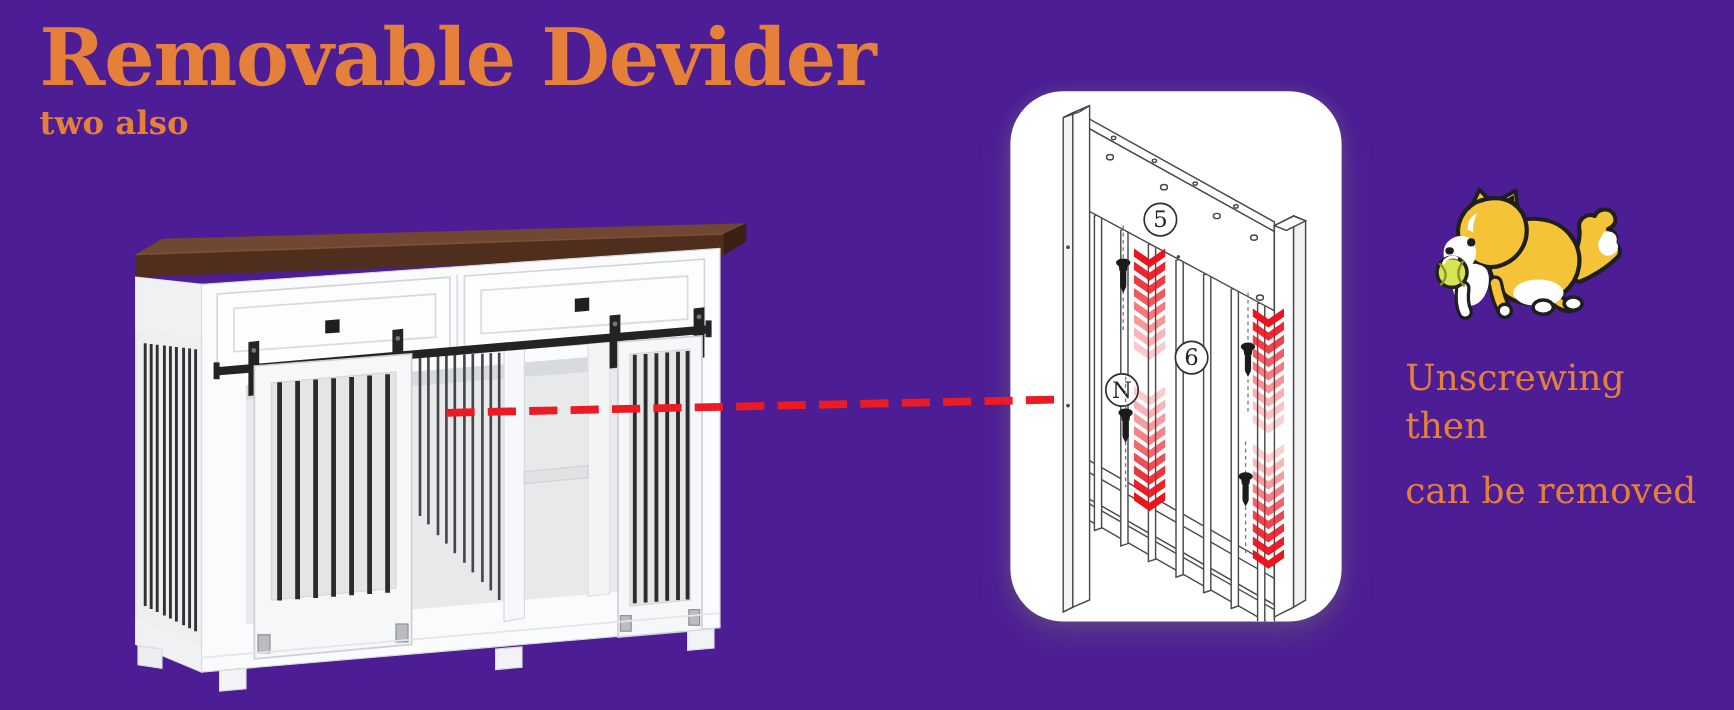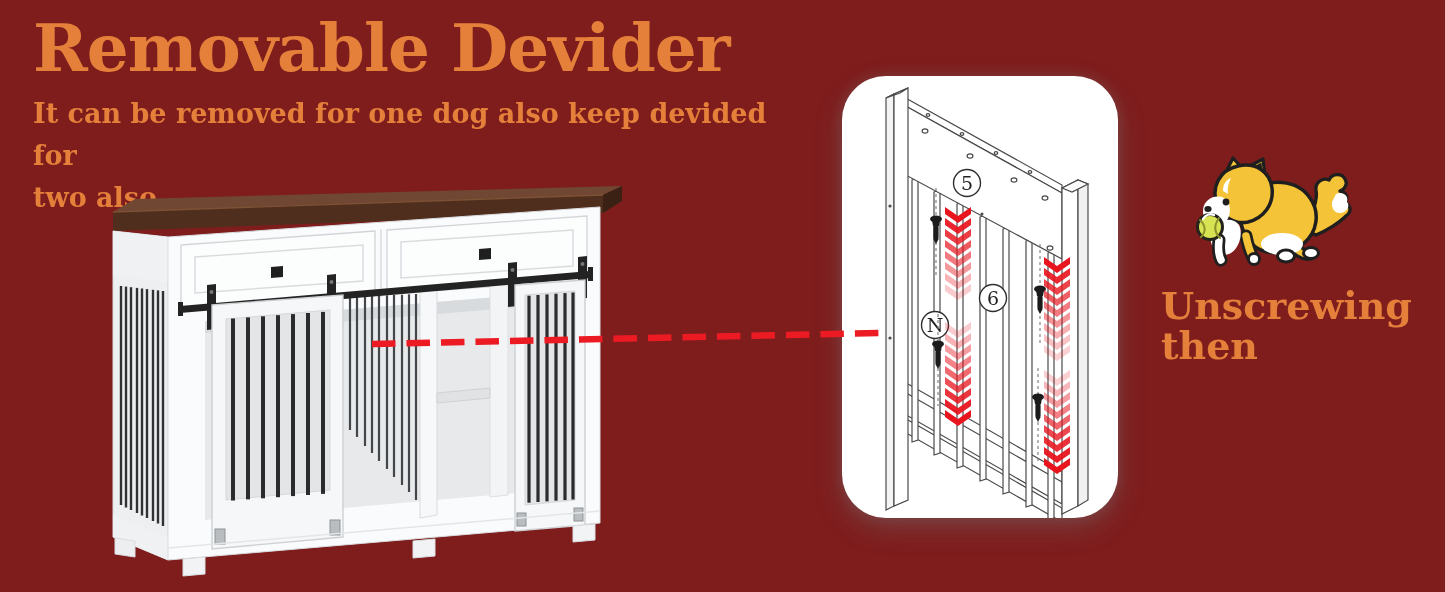--- a/index.html
+++ b/index.html
@@ -1,42 +1,41 @@
 <!DOCTYPE html>
 <html><head>
 <meta charset="utf-8">
 <style>
   html,body{margin:0;padding:0;}
   body{width:1445px;height:592px;background:#ffffff;overflow:hidden;
        font-family:"DejaVu Serif","Liberation Serif",serif;}
-  .page{position:relative;width:1445px;height:592px;background:#7f1d1d;}
+  .page{position:relative;width:1445px;height:592px;background:#4c1d95;}
   .header{position:absolute;left:33px;top:14px;width:760px;}
   .title{margin:0;font-size:66px;line-height:1.05;font-weight:bold;
          color:#e5803b;letter-spacing:-1px;}
   .sub{margin:0;font-size:27px;line-height:42px;font-weight:bold;color:#e5803b;}
   .sub.first{margin-top:10px;}
   .crate-svg{position:absolute;left:95px;top:185px;}
   .dash-svg{position:absolute;left:360px;top:320px;z-index:30;}
   .card{position:absolute;left:842px;top:76px;width:276px;height:442px;
         background:#ffffff;border-radius:44px;
         box-shadow:0 10px 26px rgba(110,110,110,.38),0 0 14px rgba(140,140,140,.22);
         overflow:hidden;z-index:10;}
   .dog-svg{position:absolute;left:1190px;top:152px;}
   .caption{position:absolute;left:1157px;top:282px;width:280px;}
-  .caption p{margin:4px;font-size:38px;line-height:40px;font-weight:bold;color:#e5803b;}
+  .caption p{margin:14px;font-size:30px;line-height:40px;font-weight:normal;color:#e5803b;}
   svg{display:block;}
 </style>
 </head>
 <body>
 
 <div class="page">
 
   <header class="header">
     <h1 class="title">Removable Devider</h1>
-    <p class="sub first">It can be removed for one dog also keep devided for</p>
     <p class="sub">two also</p>
   </header>
 
   <svg class="crate-svg" width="545" height="395" viewBox="0 0 545 395">
 
     <g>
       <polygon points="18,27 40,14 527,1 508,10" fill="#6f4732"></polygon>
       <polygon points="18,27 508,10 508,28 18,46" fill="#502e1d"></polygon>
       <polygon points="508,10 527,1 527,16 508,28" fill="#3a2114"></polygon>
       <line x1="18" y1="27" x2="508" y2="10" stroke="#7d5136" stroke-width="1.4"></line>
@@ -323,15 +322,16 @@
         <circle cx="20" cy="75" r="12.5" fill="#D8E354" stroke="#23231c" stroke-width="3"></circle>
         <path d="M10,68 C16,74 16,80 11,85" fill="none" stroke="#8a8f2a" stroke-width="2"></path>
         <path d="M29,66 C24,73 24,80 30,86" fill="none" stroke="#8a8f2a" stroke-width="2"></path>
         <path d="M13,67 C15,63 20,61 24,63" fill="none" stroke="#ffffff" stroke-width="2.4"></path>
       </g>
     </g>
   </svg>
 
   <div class="caption">
     <p>Unscrewing then</p>
+    <p>can be removed</p>
   </div>
 
 </div>
 
 </body></html>

